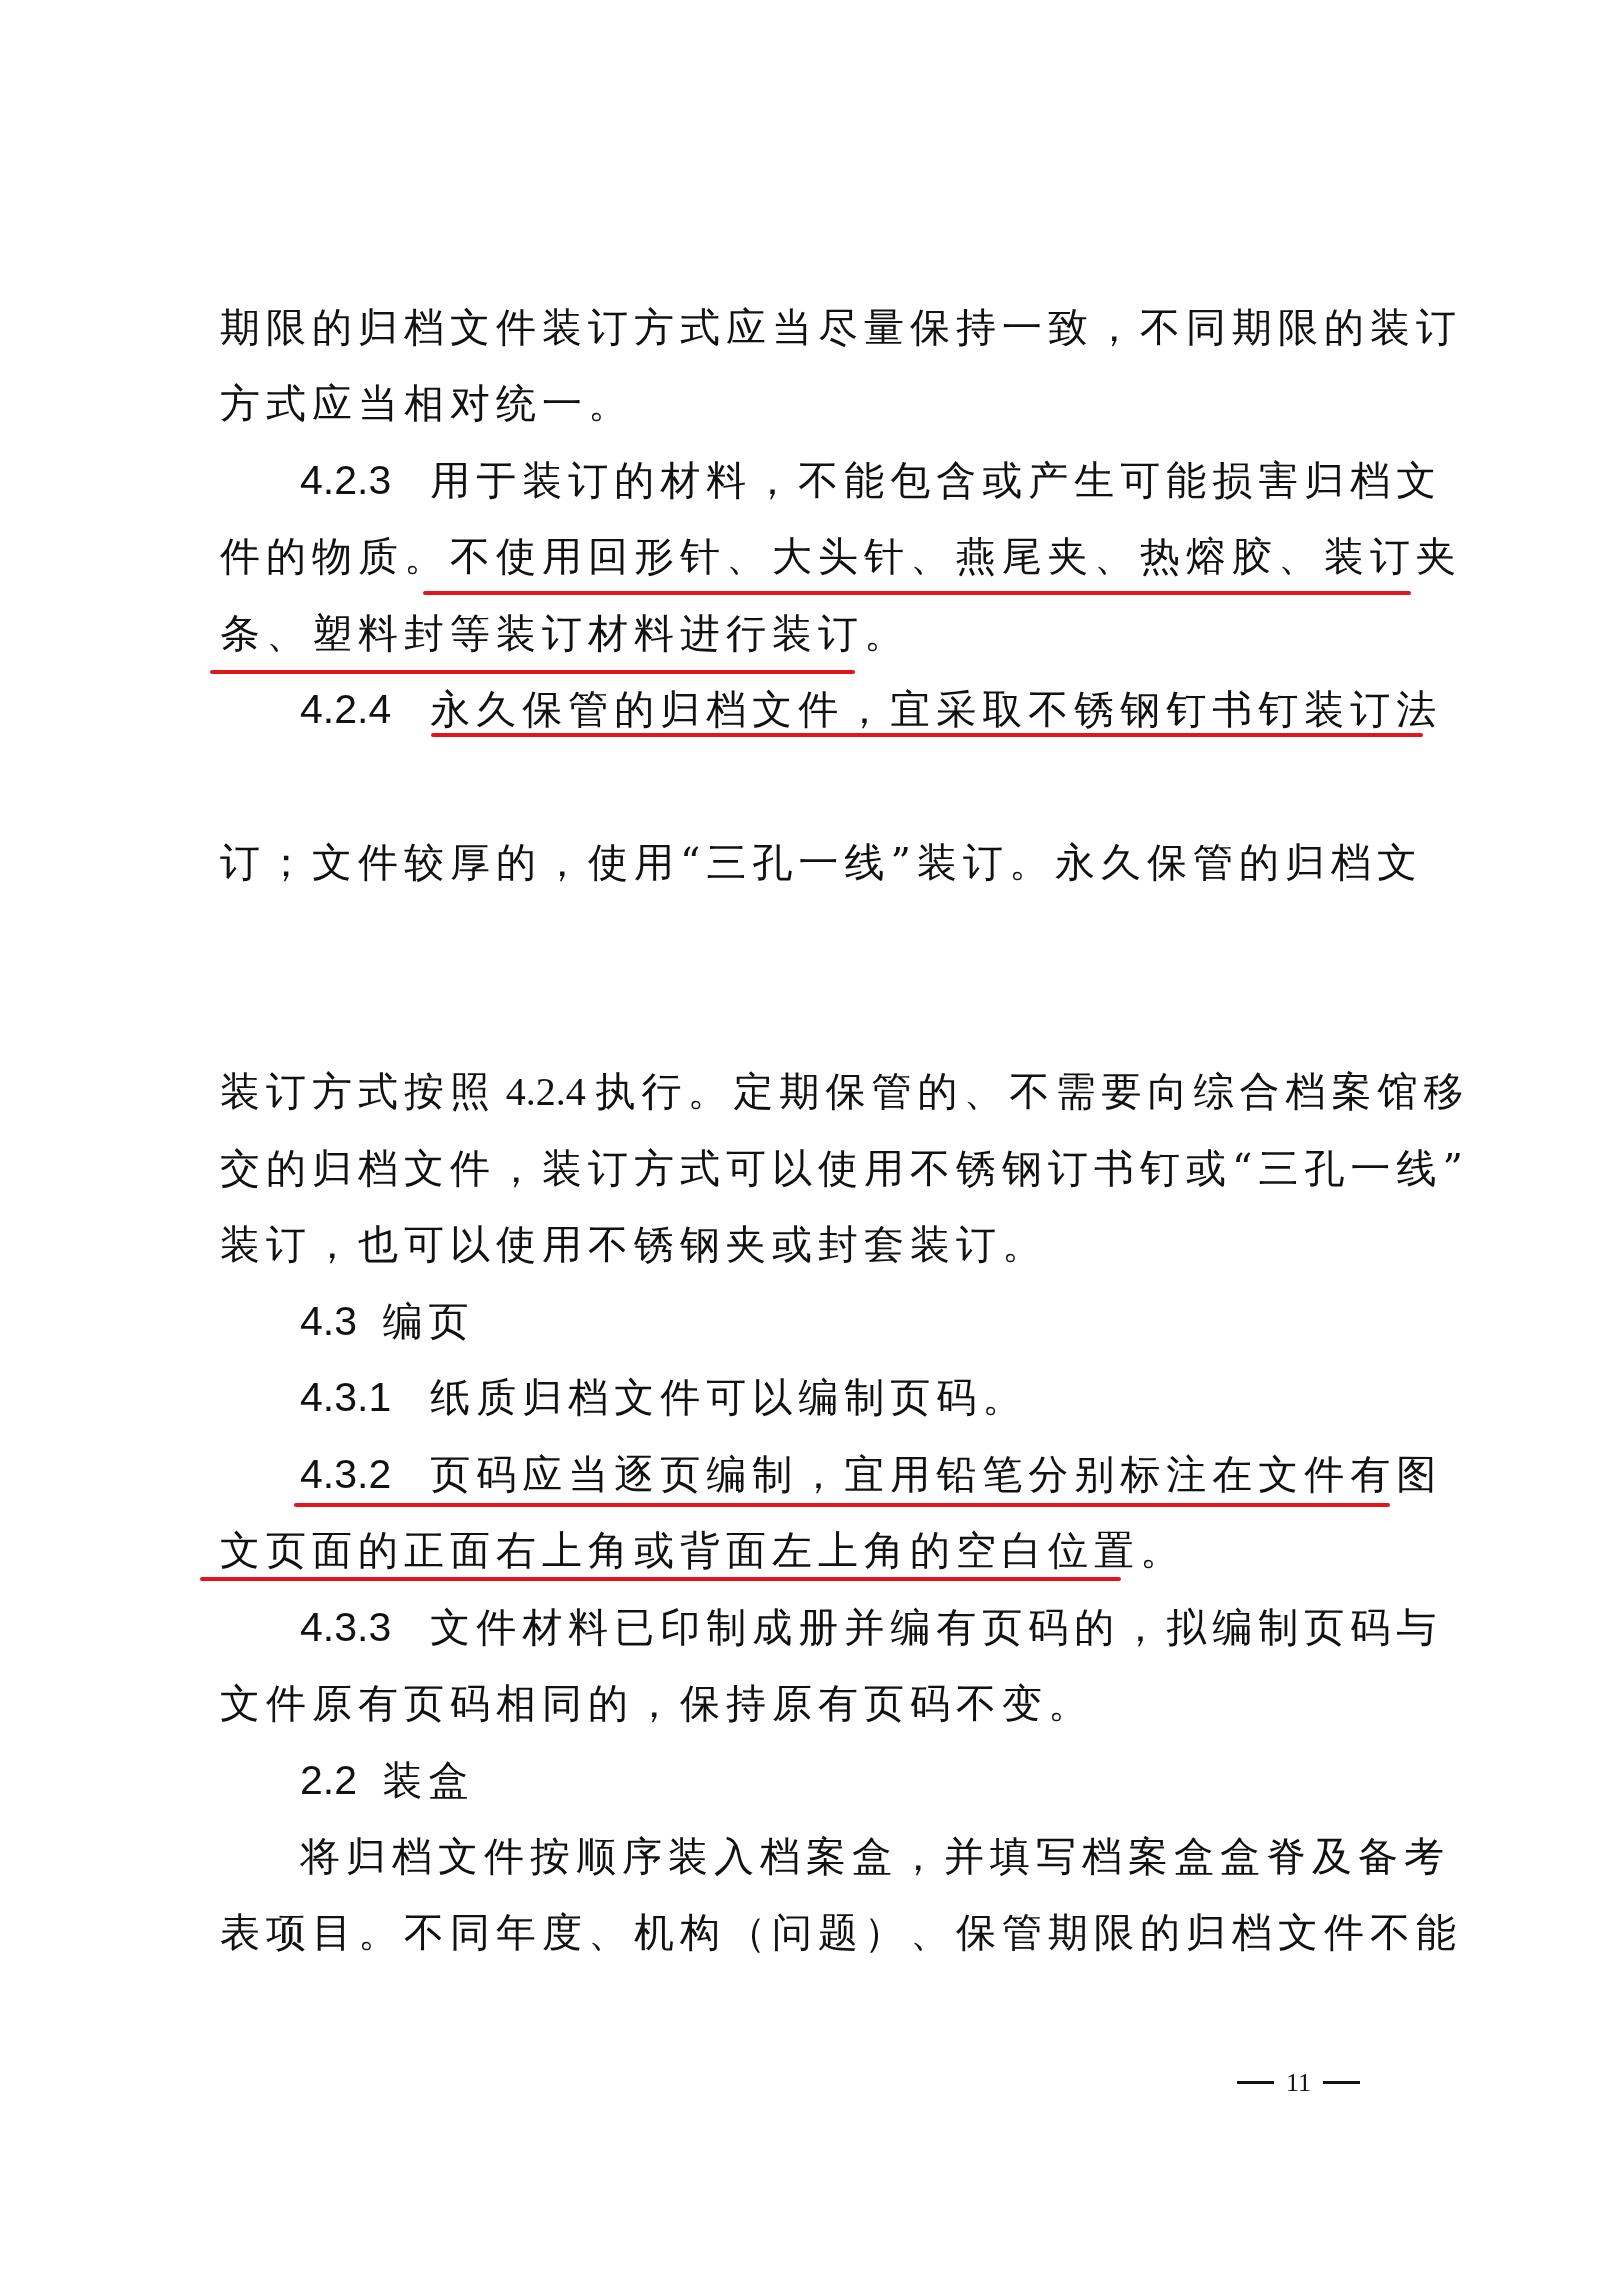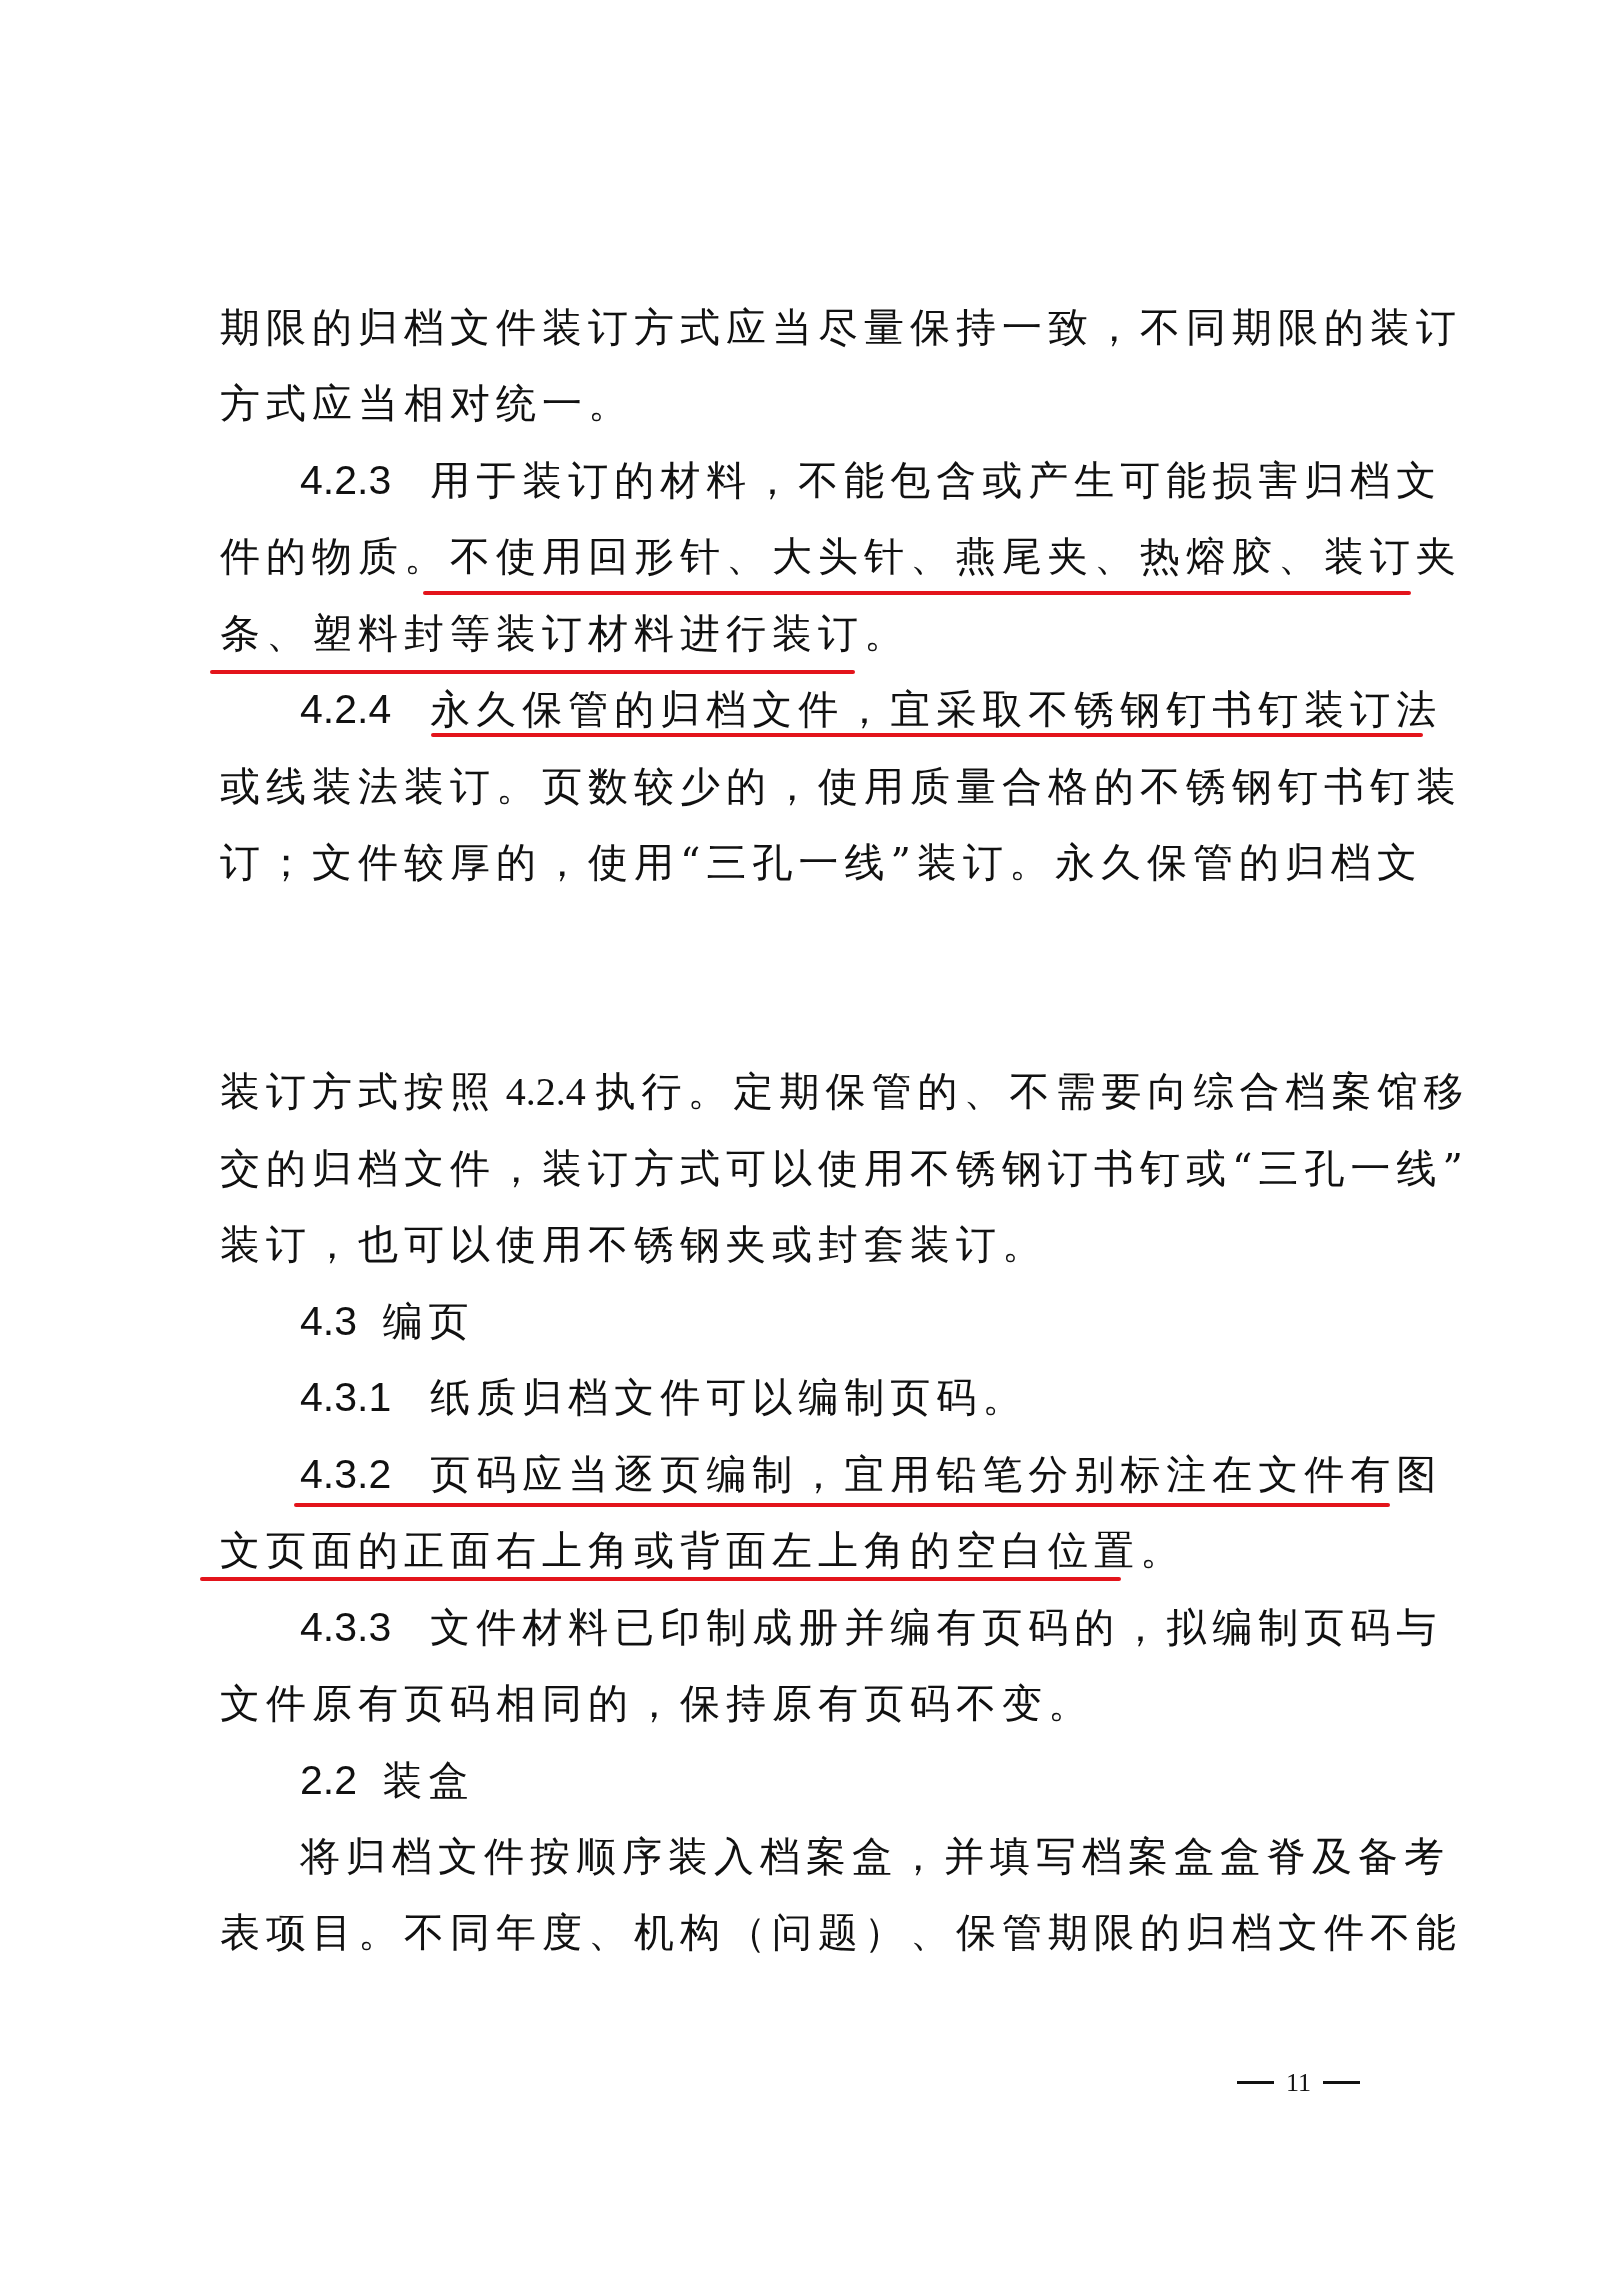--- a/index.html
+++ b/index.html
@@ -99,23 +99,20 @@
   <div class="red-mark" style="left:423px; top:591px; width:988px;"></div>
   <div class="line" style="top:604px">
     <span>条、塑料封等装订材料进行装订。</span>
   </div>
   <div class="red-mark" style="left:210px; top:670px; width:645px;"></div>
 
   <div class="line indent" style="top:680px">
     <span class="num">4.2.4</span><span>永久保管的归档文件，宜采取不锈钢钉书钉装订法</span>
   </div>
   <div class="red-mark" style="left:431px; top:733px; width:992px;"></div>
-  <div class="line" style="top:757px">
-    <span>或线装法装订。页数较少的，使用质量合格的不锈钢钉书钉装</span>
-  </div>
   <div class="line" style="top:833px">
     <span>订；文件较厚的，使用“三孔一线”装订。永久保管的归档文</span>
   </div>
 
   <div class="line" style="top:1062px">
     <span>装订方式按照</span><span class="inline-num">4.2.4</span><span>执行。定期保管的、不需要向综合档案馆移</span>
   </div>
   <div class="line" style="top:1139px">
     <span>交的归档文件，装订方式可以使用不锈钢订书钉或“三孔一线”</span>
   </div>

